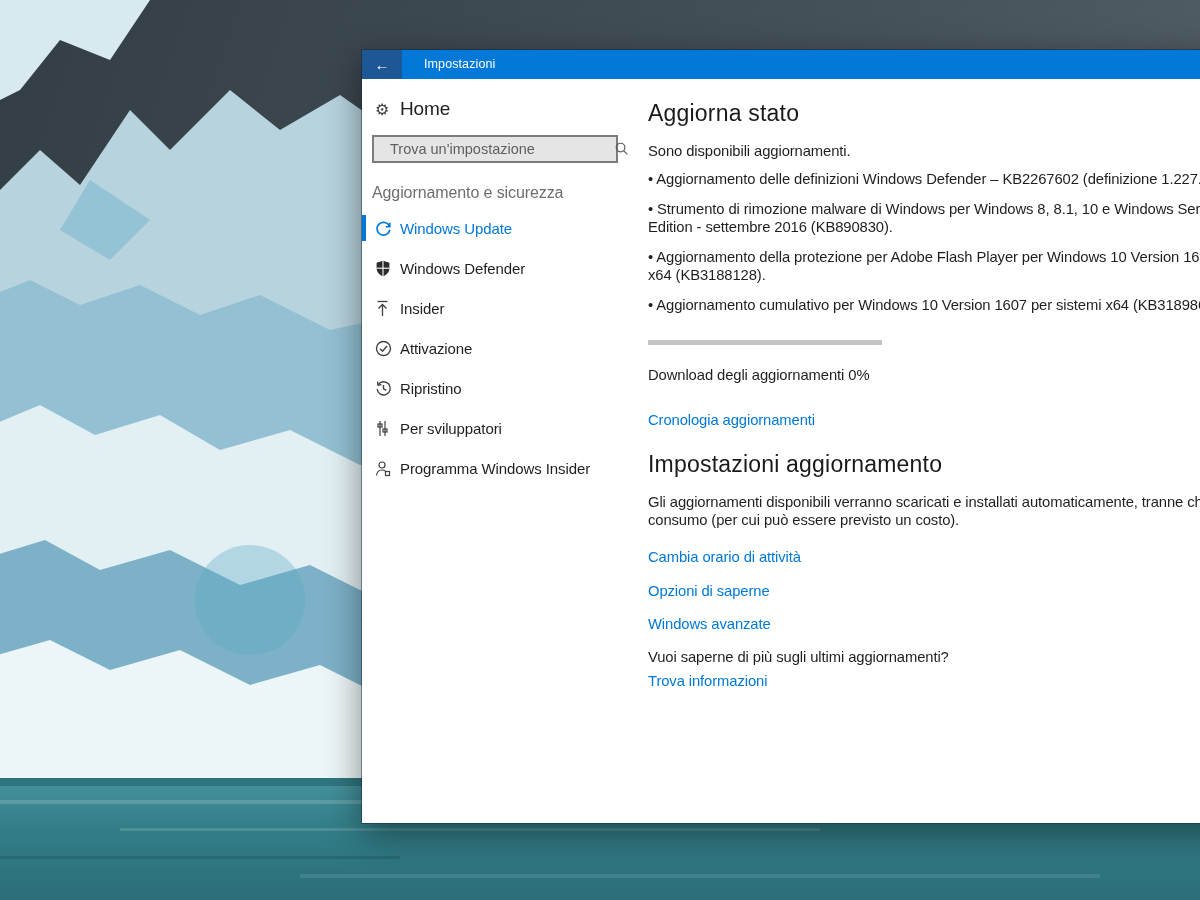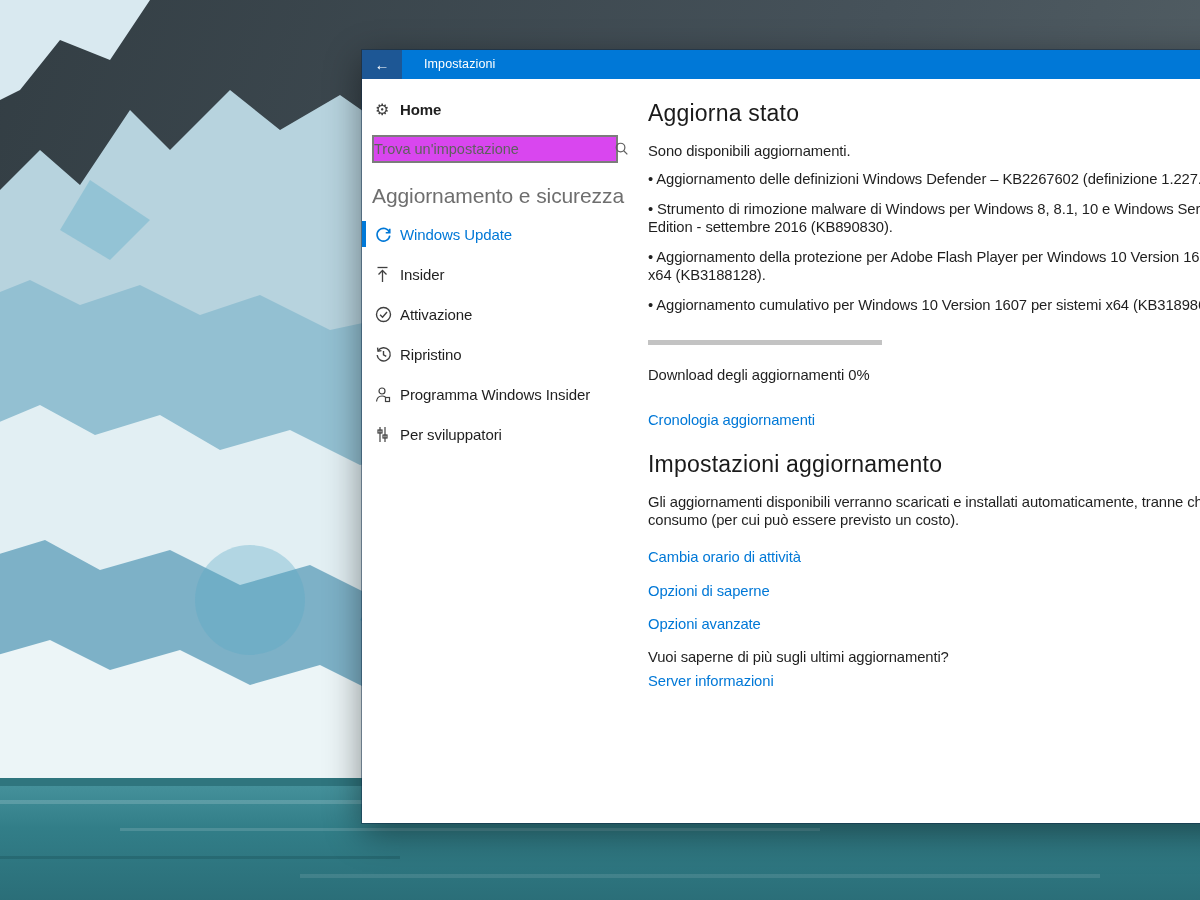--- a/index.html
+++ b/index.html
@@ -64,45 +64,45 @@
   .home-row {
     display: flex; align-items: center;
     height: 30px;
     padding-left: 13px;
     cursor: pointer;
   }
   .home-row .gear {
     font-size: 16px; color: #404040;
     width: 25px;
   }
-  .home-row .home-label { font-size: 15px; padding-left: 0px; font-weight: bold; }
+  .home-row .home-label { font-size: 19px; padding-left: 0px; }
 
   .search-wrap {
     margin: 11px 10px 0 10px;
     position: relative;
   }
   .search-input {
     width: 246px; height: 28px;
     border: 2px solid #7c7c7c;
-    background: #d946ef;
+    background: #e5e5e5;
     font-family: "Liberation Sans", sans-serif;
     font-size: 14.5px;
     color: #333;
-    padding: 0 30px 0 0;
+    padding: 0 30px 0 16px;
     outline: none;
   }
   .search-input::placeholder { color: #5f5f5f; opacity: 1; }
   .search-icon {
     position: absolute; right: 9px; top: 6px;
     width: 15px; height: 15px;
   }
 
   .category-label {
     margin: 21px 0 6px 10px;
-    font-size: 21px;
+    font-size: 16px;
     color: #6e6e6e;
   }
 
   .nav-item {
     position: relative;
     display: flex; align-items: center;
     height: 40px;
     padding-left: 13px;
     cursor: pointer;
     font-size: 15px;
@@ -253,20 +253,30 @@
           <div class="nav-item selected">
             <span class="nav-icon">
               <svg width="17" height="17" viewBox="0 0 16 16">
                 <path d="M 13.6,6.2 A 6,6 0 1 0 13.9,9" fill="none" stroke="currentColor" stroke-width="1.5"></path>
                 <path d="M 13.9,2.6 L 13.9,6.4 L 10.1,6.4" fill="none" stroke="currentColor" stroke-width="1.5"></path>
               </svg>
             </span>
             <span>Windows Update</span>
           </div>
 
+          <div class="nav-item">
+            <span class="nav-icon">
+              <svg width="16" height="17" viewBox="0 0 16 17">
+                <path d="M 8,0.8 L 14.4,2.8 L 14.4,8 C 14.4,12.4 11.4,15.2 8,16.2 C 4.6,15.2 1.6,12.4 1.6,8 L 1.6,2.8 Z" fill="#2b2b2b"></path>
+                <line x1="8" y1="0.8" x2="8" y2="16.2" stroke="#fff" stroke-width="1.1"></line>
+                <line x1="1.6" y1="8.2" x2="14.4" y2="8.2" stroke="#fff" stroke-width="1.1"></line>
+              </svg>
+            </span>
+            <span>Windows Defender</span>
+          </div>
 
           <div class="nav-item">
             <span class="nav-icon">
               <svg width="15" height="17" viewBox="0 0 15 17">
                 <line x1="2.5" y1="1.5" x2="12.5" y2="1.5" stroke="currentColor" stroke-width="1.3"></line>
                 <line x1="7.5" y1="5" x2="7.5" y2="16" stroke="currentColor" stroke-width="1.3"></line>
                 <path d="M 3.5,8.5 L 7.5,4.5 L 11.5,8.5" fill="none" stroke="currentColor" stroke-width="1.3"></path>
               </svg>
             </span>
             <span>Insider</span>
@@ -284,43 +294,43 @@
 
           <div class="nav-item">
             <span class="nav-icon">
               <svg width="17" height="17" viewBox="0 0 16 16">
                 <path d="M 2.9,4.6 A 6.2,6.2 0 1 1 2,8.6" fill="none" stroke="currentColor" stroke-width="1.3"></path>
                 <path d="M 2.4,1.6 L 2.9,4.9 L 6.1,4.3" fill="none" stroke="currentColor" stroke-width="1.3"></path>
                 <path d="M 8,4.8 L 8,8.3 L 10.6,9.8" fill="none" stroke="currentColor" stroke-width="1.3"></path>
               </svg>
             </span>
             <span>Ripristino</span>
-          </div>
-
-          <div class="nav-item">
-            <span class="nav-icon">
-              <svg width="16" height="17" viewBox="0 0 16 17">
-                <circle cx="7" cy="5" r="3" fill="none" stroke="currentColor" stroke-width="1.2"></circle>
-                <path d="M 1.5,15.5 C 2,11.5 4.5,10 7,10 C 8.2,10 9.4,10.3 10.4,11" fill="none" stroke="currentColor" stroke-width="1.2"></path>
-                <rect x="10.5" y="11.5" width="4" height="4" fill="none" stroke="currentColor" stroke-width="1.2"></rect>
-              </svg>
-            </span>
-            <span>Programma Windows Insider</span>
           </div>
 
           <div class="nav-item">
             <span class="nav-icon">
               <svg width="15" height="17" viewBox="0 0 15 17">
                 <line x1="5" y1="1" x2="5" y2="16" stroke="currentColor" stroke-width="1.2"></line>
                 <line x1="10" y1="1" x2="10" y2="16" stroke="currentColor" stroke-width="1.2"></line>
                 <rect x="3" y="4" width="4" height="3" fill="none" stroke="currentColor" stroke-width="1.2"></rect>
                 <rect x="8" y="9" width="4" height="3" fill="none" stroke="currentColor" stroke-width="1.2"></rect>
               </svg>
             </span>
             <span>Per sviluppatori</span>
+          </div>
+
+          <div class="nav-item">
+            <span class="nav-icon">
+              <svg width="16" height="17" viewBox="0 0 16 17">
+                <circle cx="7" cy="5" r="3" fill="none" stroke="currentColor" stroke-width="1.2"></circle>
+                <path d="M 1.5,15.5 C 2,11.5 4.5,10 7,10 C 8.2,10 9.4,10.3 10.4,11" fill="none" stroke="currentColor" stroke-width="1.2"></path>
+                <rect x="10.5" y="11.5" width="4" height="4" fill="none" stroke="currentColor" stroke-width="1.2"></rect>
+              </svg>
+            </span>
+            <span>Programma Windows Insider</span>
           </div>
 
         </nav>
       </aside>
 
       <main class="content">
 
         <h1>Aggiorna stato</h1>
 
         <p class="txt status-line">Sono disponibili aggiornamenti.</p>
@@ -340,21 +350,21 @@
 
         <a class="link history-link">Cronologia aggiornamenti</a>
 
         <h2>Impostazioni aggiornamento</h2>
 
         <p class="txt settings-desc">Gli aggiornamenti disponibili verranno scaricati e installati automaticamente, tranne che con connessioni a
 consumo (per cui può essere previsto un costo).</p>
 
         <div class="opt-link"><a class="link">Cambia orario di attività</a></div>
         <div class="opt-link"><a class="link">Opzioni di saperne</a></div>
-        <div class="opt-link"><a class="link">Opzioni avanzate</a></div>
+        <div class="opt-link"><a class="link">Windows avanzate</a></div>
 
         <p class="txt more-question">Vuoi saperne di più sugli ultimi aggiornamenti?</p>
-        <a class="link">Server informazioni</a>
+        <a class="link">Trova informazioni</a>
 
       </main>
     </div>
   </div>
 </div>
 
 </body></html>

